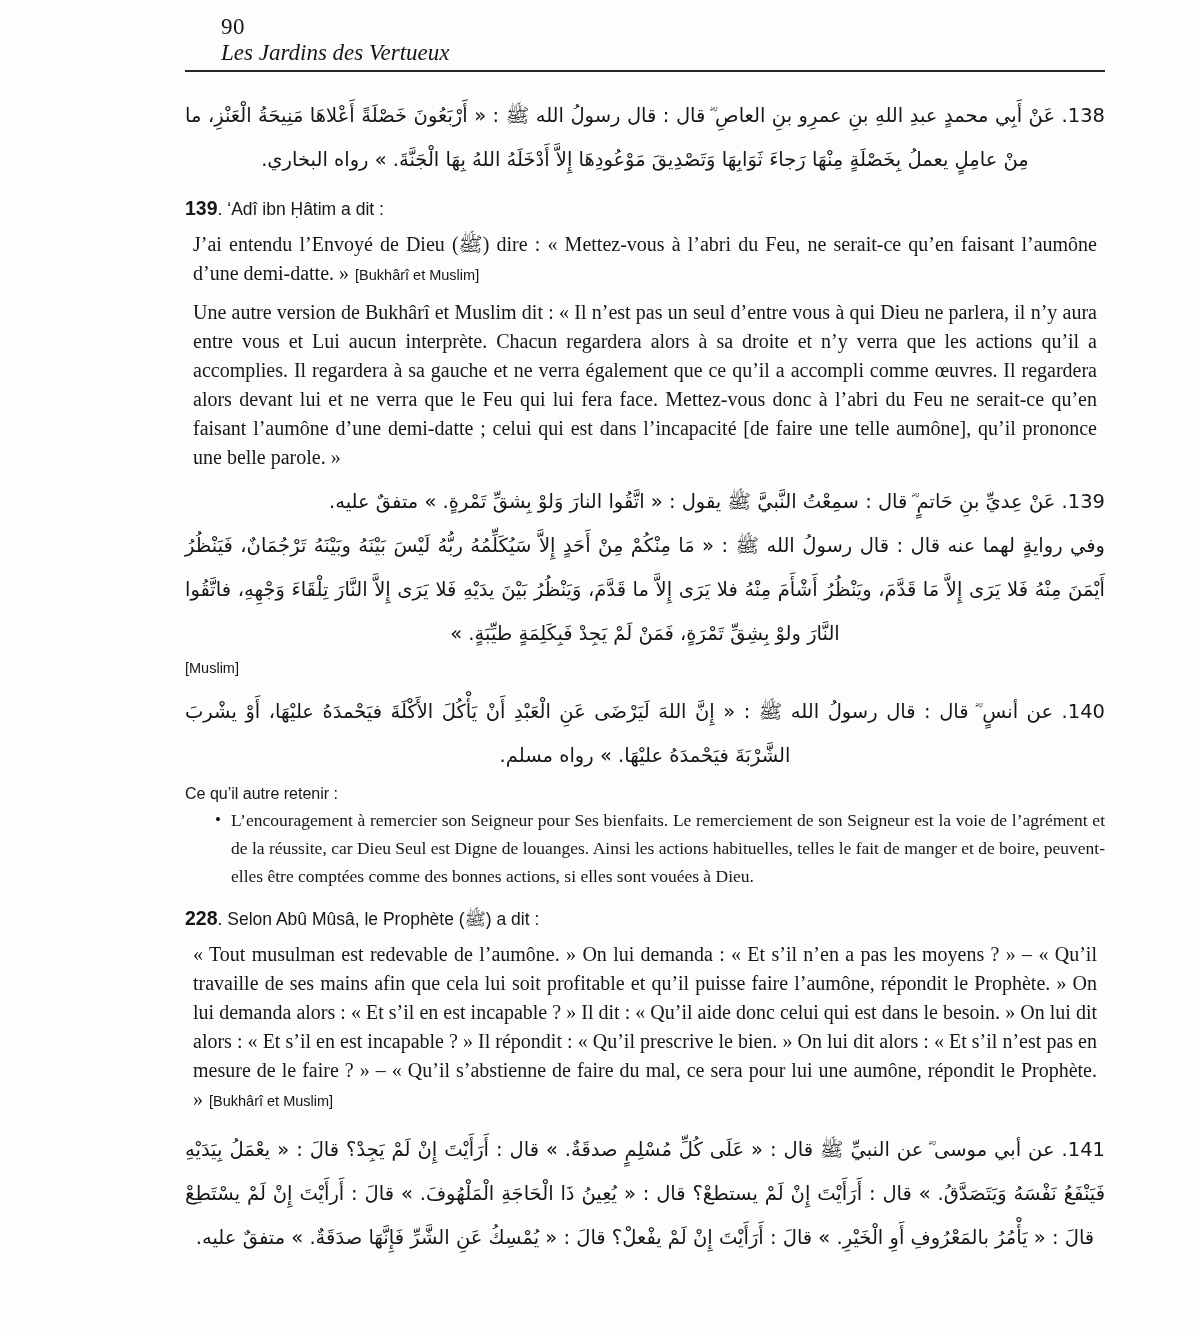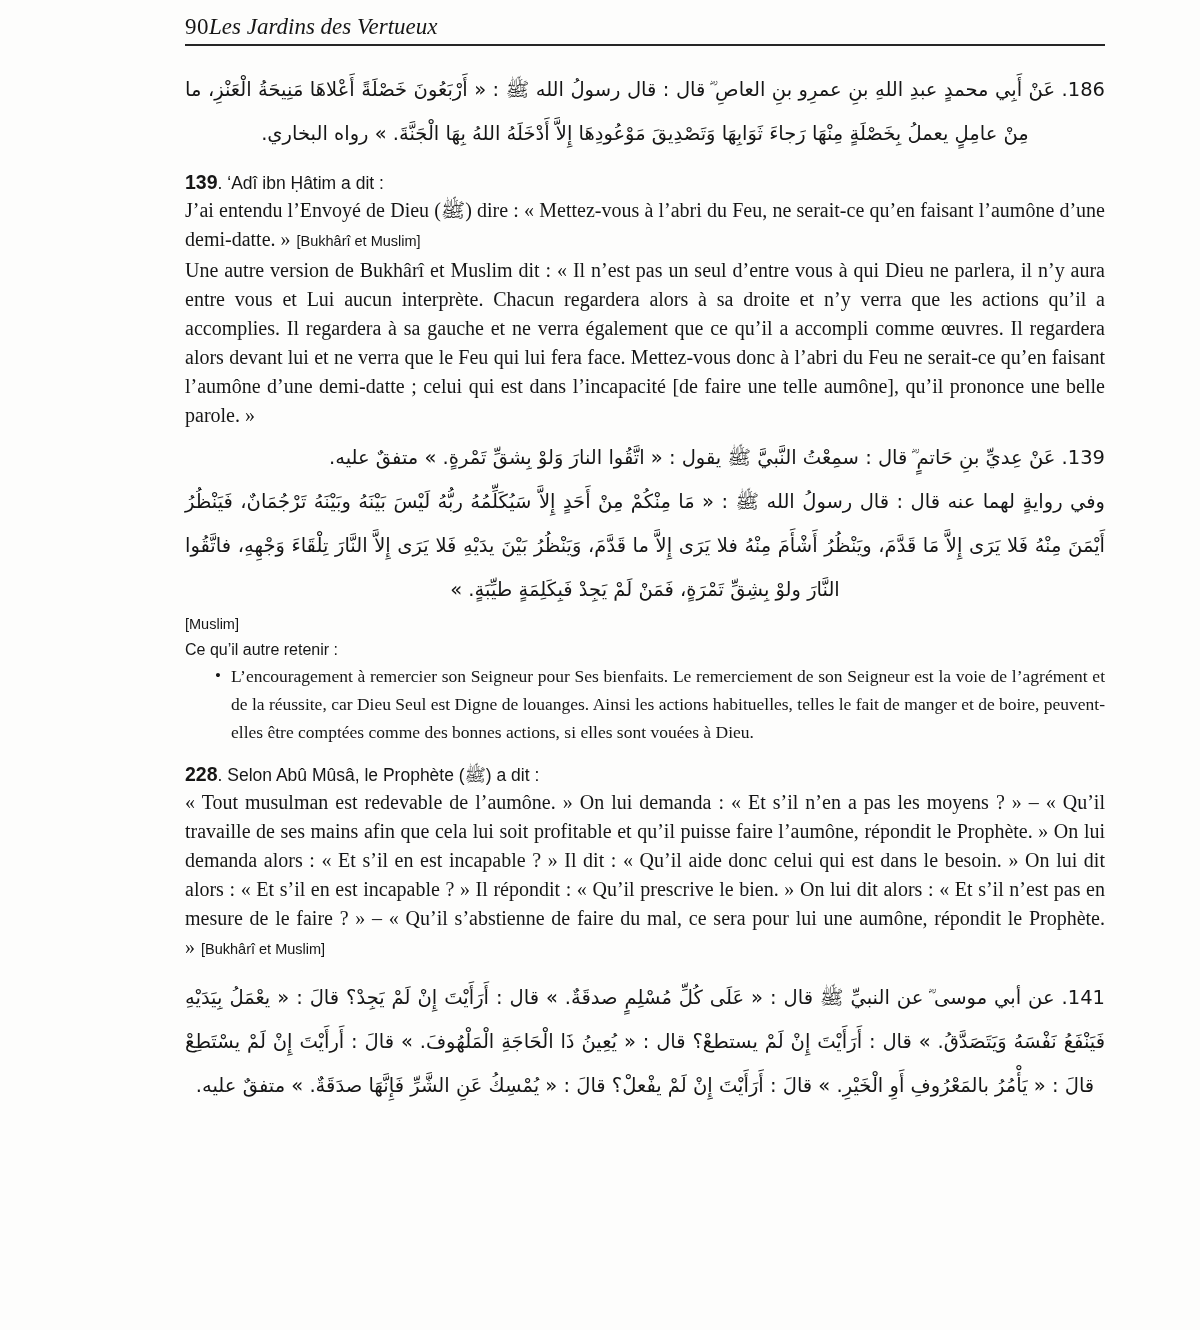--- a/index.html
+++ b/index.html
@@ -11,29 +11,30 @@
     box-sizing: border-box;
     background: #fdfdfc;
     color: #161616;
     padding: 14px 95px 0 185px;
     overflow: hidden;
   }
 
   
   .page-header {
     display: flex;
-    justify-content: flex-start;
+    justify-content: space-between;
     align-items: baseline;
     font-family: "Liberation Serif", "DejaVu Serif", serif;
     line-height: 26px;
     padding-bottom: 4px;
     border-bottom: 2px solid #262626;
+    flex-direction: column;
   }
   .page-number { font-size: 23px; letter-spacing: 0.5px; }
-  .book-title  { font-size: 23px; font-style: italic; }
+  .book-title  { font-size: 23px; font-style: italic; margin-left: 36px; }
 
   
   .arabic {
     direction: rtl;
     unicode-bidi: embed;
     font-family: "DejaVu Sans", sans-serif;
     font-size: 19.5px;
     line-height: 44px;
     text-align: justify;
     text-align-last: center;
@@ -56,21 +57,21 @@
   .head-139 { margin-top: 14px; }
   .head-140 { margin-top: 8px; }
   .head-141 { margin-top: 16px; }
 
   
   .fr-body {
     font-family: "Liberation Serif", "DejaVu Sans", serif;
     font-size: 20px;
     line-height: 29px;
     text-align: justify;
-    margin: 0;
+    margin: 8px;
   }
   .ref {
     font-family: "Liberation Sans", "DejaVu Sans", sans-serif;
     font-size: 14.5px;
     white-space: nowrap;
   }
   .inline-ref { margin-left: 6px; }
   .ref-line { margin: 2px 0 0 0; line-height: 20px; }
 
   
@@ -99,29 +100,30 @@
 </head>
 <body>
 
 <div class="page">
 
   <div class="page-header">
     <span class="page-number">90</span>
     <span class="book-title">Les Jardins des Vertueux</span>
   </div>
 
-  <p class="arabic ar-138">186. عَنْ أَبِي محمدٍ عبدِ اللهِ بنِ عمرِو بنِ العاصِ ؓ قال : قال رسولُ الله ﷺ : « أَرْبَعُونَ خَصْلَةً أَعْلاهَا مَنِيحَةُ الْعَنْزِ، ما مِنْ عامِلٍ يعملُ بِخَصْلَةٍ مِنْهَا رَجاءَ ثَوَابِهَا وَتَصْدِيقَ مَوْعُودِهَا إِلاَّ أَدْخَلَهُ اللهُ بِهَا الْجَنَّةَ. » رواه البخاري.</p>
+  <p class="arabic ar-138">138. عَنْ أَبِي محمدٍ عبدِ اللهِ بنِ عمرِو بنِ العاصِ ؓ قال : قال رسولُ الله ﷺ : « أَرْبَعُونَ خَصْلَةً أَعْلاهَا مَنِيحَةُ الْعَنْزِ، ما مِنْ عامِلٍ يعملُ بِخَصْلَةٍ مِنْهَا رَجاءَ ثَوَابِهَا وَتَصْدِيقَ مَوْعُودِهَا إِلاَّ أَدْخَلَهُ اللهُ بِهَا الْجَنَّةَ. » رواه البخاري.</p>
 
   <p class="entry-head head-139"><span class="num">139</span><span>. ‘Adî ibn Ḥâtim a dit :</span></p>
   <p class="fr-body"><span>J’ai entendu l’Envoyé de Dieu (ﷺ) dire : « Mettez-vous à l’abri du Feu, ne serait-ce qu’en faisant l’aumône d’une demi-datte. »</span><span class="ref inline-ref">[Bukhârî et Muslim]</span></p>
   <p class="fr-body">Une autre version de Bukhârî et Muslim dit : « Il n’est pas un seul d’entre vous à qui Dieu ne parlera, il n’y aura entre vous et Lui aucun interprète. Chacun regardera alors à sa droite et n’y verra que les actions qu’il a accomplies. Il regardera à sa gauche et ne verra également que ce qu’il a accompli comme œuvres. Il regardera alors devant lui et ne verra que le Feu qui lui fera face. Mettez-vous donc à l’abri du Feu ne serait-ce qu’en faisant l’aumône d’une demi-datte ; celui qui est dans l’incapacité [de faire une telle aumône], qu’il prononce une belle parole. »</p>
   <p class="arabic last-right ar-139">139. عَنْ عِديِّ بنِ حَاتمٍ ؓ قال : سمِعْتُ النَّبيَّ ﷺ يقول : « اتَّقُوا النارَ وَلوْ بِشقِّ تَمْرةٍ. » متفقٌ عليه.</p>
   <p class="arabic">وفي روايةٍ لهما عنه قال : قال رسولُ الله ﷺ : « مَا مِنْكُمْ مِنْ أَحَدٍ إِلاَّ سَيُكَلِّمُهُ ربُّهُ لَيْسَ بَيْنَهُ وبَيْنَهُ تَرْجُمَانٌ، فَيَنْظُرُ أَيْمَنَ مِنْهُ فَلا يَرَى إِلاَّ مَا قَدَّمَ، ويَنْظُرُ أَشْأَمَ مِنْهُ فلا يَرَى إِلاَّ ما قَدَّمَ، وَيَنْظُرُ بَيْنَ يدَيْهِ فَلا يَرَى إِلاَّ النَّارَ تِلْقَاءَ وَجْهِهِ، فاتَّقُوا النَّارَ ولوْ بِشِقِّ تَمْرَةٍ، فَمَنْ لَمْ يَجِدْ فَبِكَلِمَةٍ طيِّبَةٍ. »</p>
 
   <p class="ref-line"><span class="ref">[Muslim]</span></p>
+  <p class="arabic ar-140">140. عن أنسٍ ؓ قال : قال رسولُ الله ﷺ : « إِنَّ اللهَ لَيَرْضَى عَنِ الْعَبْدِ أَنْ يَأْكُلَ الأَكْلَةَ فيَحْمدَهُ عليْهَا، أَوْ يشْربَ الشَّرْبَةَ فيَحْمدَهُ عليْهَا. » رواه مسلم.</p>
 
   <p class="note-label">Ce qu’il autre retenir :</p>
   <div class="note-bullet">
     <span class="bullet-glyph">•</span>
     <span class="note-text">L’encouragement à remercier son Seigneur pour Ses bienfaits. Le remerciement de son Seigneur est la voie de l’agrément et de la réussite, car Dieu Seul est Digne de louanges. Ainsi les actions habituelles, telles le fait de manger et de boire, peuvent-elles être comptées comme des bonnes actions, si elles sont vouées à Dieu.</span>
   </div>
 
   <p class="entry-head head-141"><span class="num">228</span><span>. Selon Abû Mûsâ, le Prophète (ﷺ) a dit :</span></p>
   <p class="fr-body"><span>« Tout musulman est redevable de l’aumône. » On lui demanda : « Et s’il n’en a pas les moyens ? » – « Qu’il travaille de ses mains afin que cela lui soit profitable et qu’il puisse faire l’aumône, répondit le Prophète. » On lui demanda alors : « Et s’il en est incapable ? » Il dit : « Qu’il aide donc celui qui est dans le besoin. » On lui dit alors : « Et s’il en est incapable ? » Il répondit : « Qu’il prescrive le bien. » On lui dit alors : « Et s’il n’est pas en mesure de le faire ? » – « Qu’il s’abstienne de faire du mal, ce sera pour lui une aumône, répondit le Prophète. »</span><span class="ref inline-ref">[Bukhârî et Muslim]</span></p>
   <p class="arabic ar-141">141. عن أبي موسى ؓ عن النبيِّ ﷺ قال : « عَلَى كُلِّ مُسْلِمٍ صدقَةٌ. » قال : أَرَأَيْتَ إِنْ لَمْ يَجِدْ؟ قالَ : « يعْمَلُ بِيَدَيْهِ فَيَنْفَعُ نَفْسَهُ وَيَتَصَدَّقُ. » قال : أَرَأَيْتَ إِنْ لَمْ يستطعْ؟ قال : « يُعِينُ ذَا الْحَاجَةِ الْمَلْهُوفَ. » قالَ : أَرأَيْتَ إِنْ لَمْ يسْتَطِعْ قالَ : « يَأْمُرُ بالمَعْرُوفِ أَوِ الْخَيْرِ. » قالَ : أَرَأَيْتَ إِنْ لَمْ يفْعلْ؟ قالَ : « يُمْسِكُ عَنِ الشَّرِّ فَإِنَّهَا صدَقَةٌ. » متفقٌ عليه.</p>

